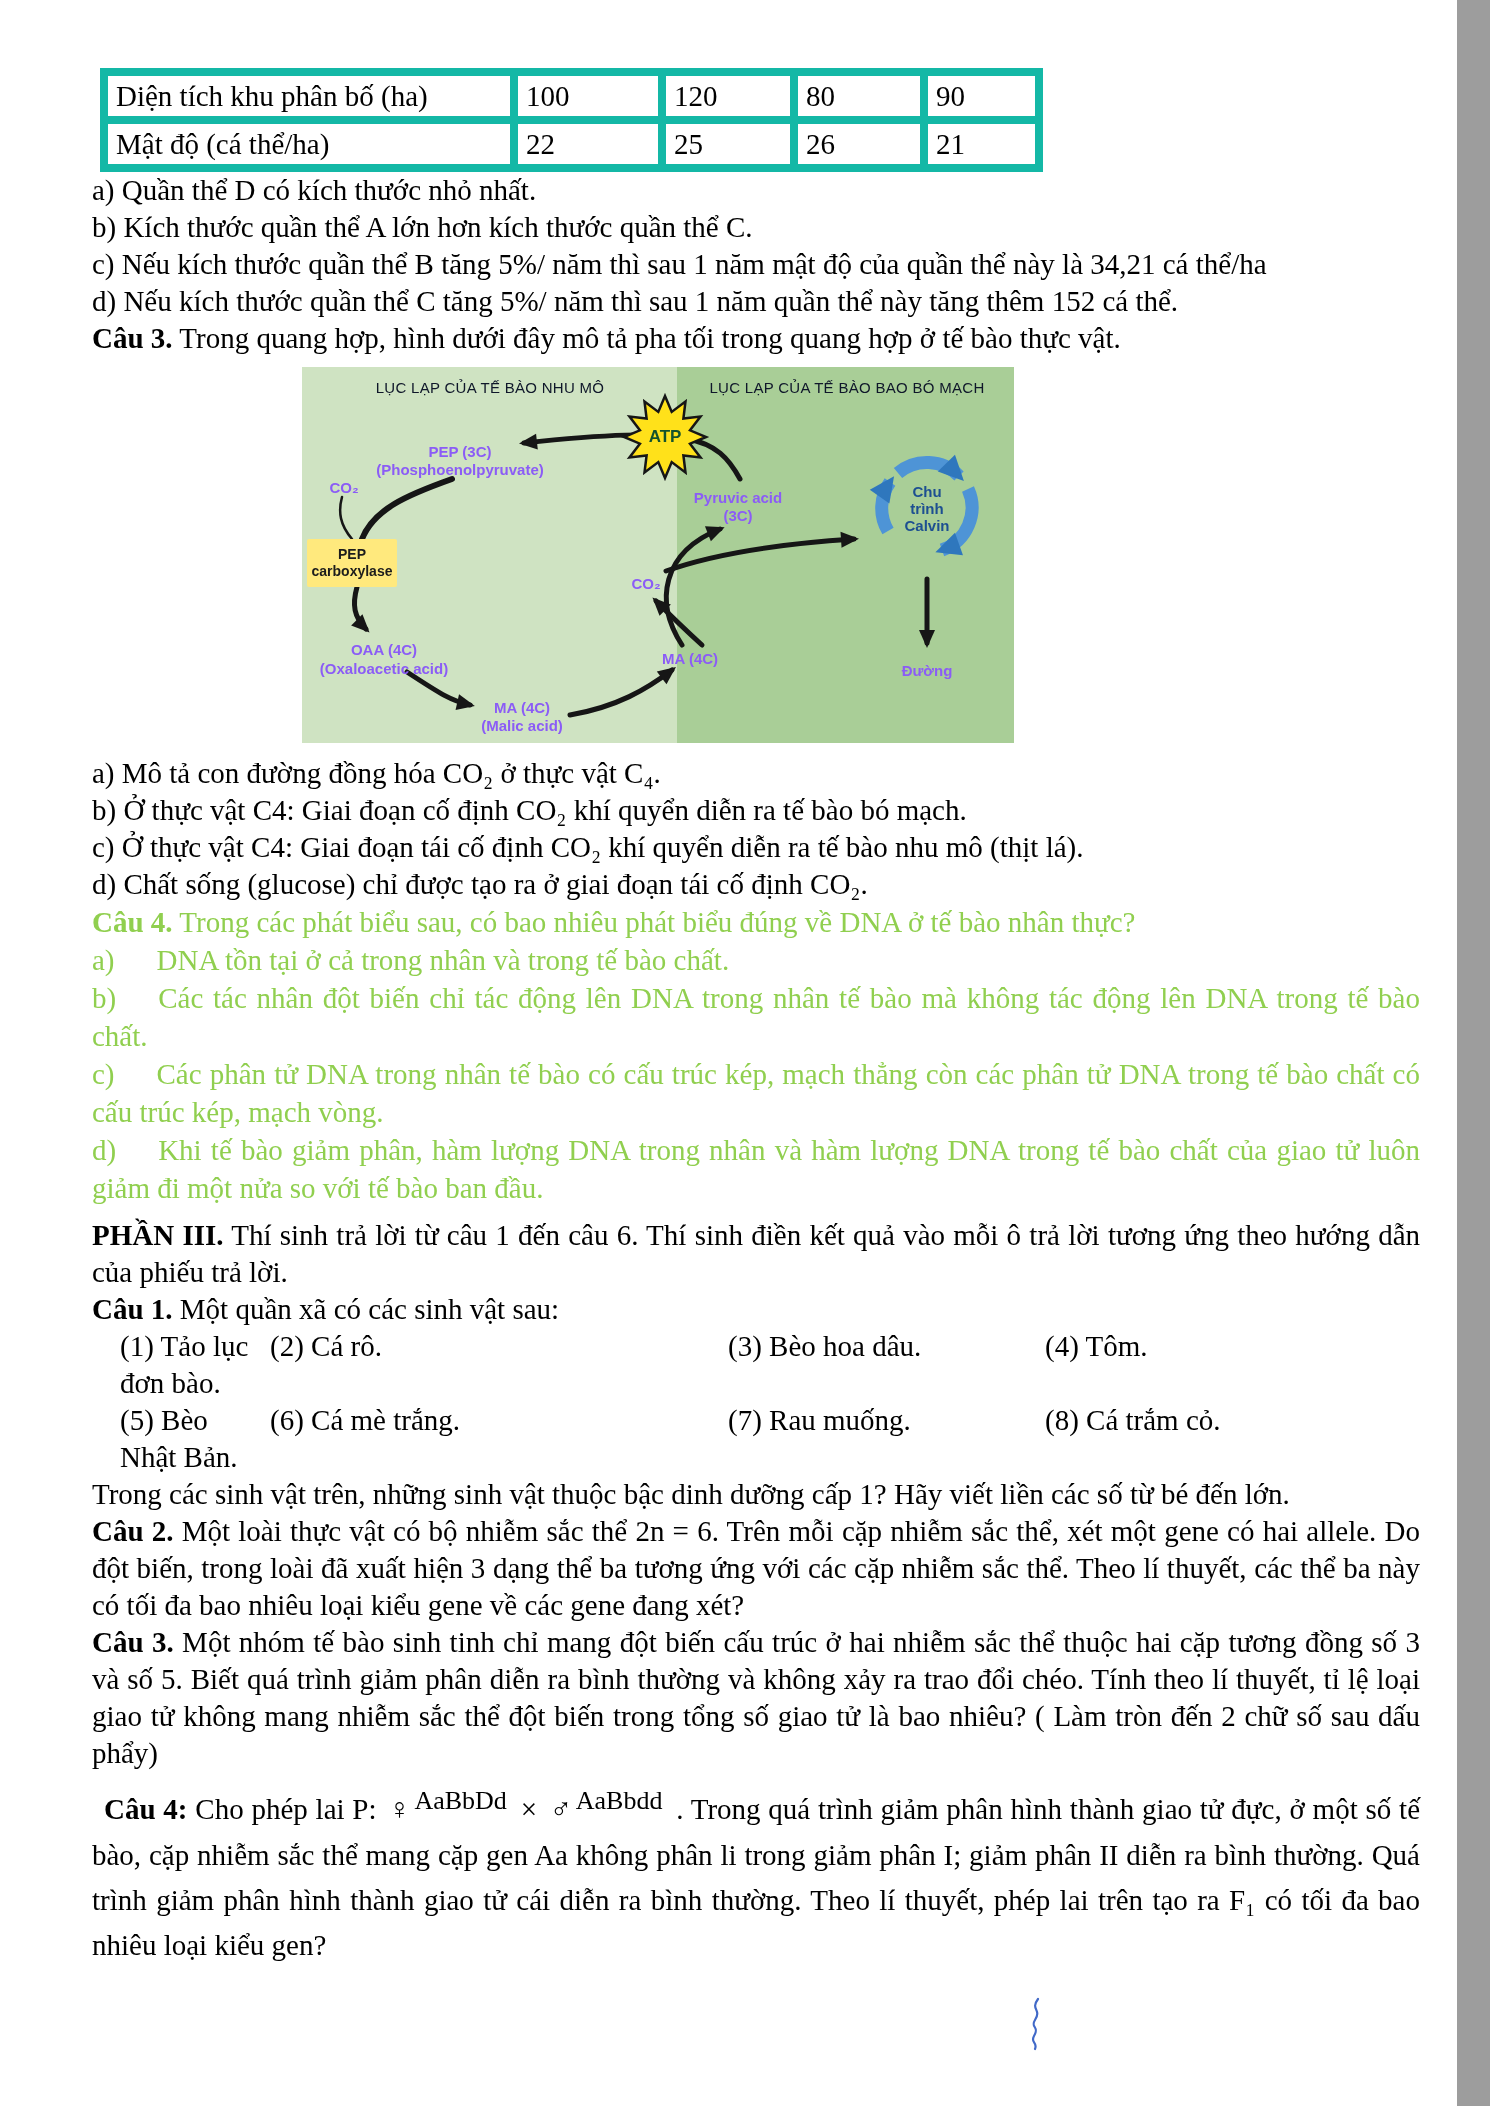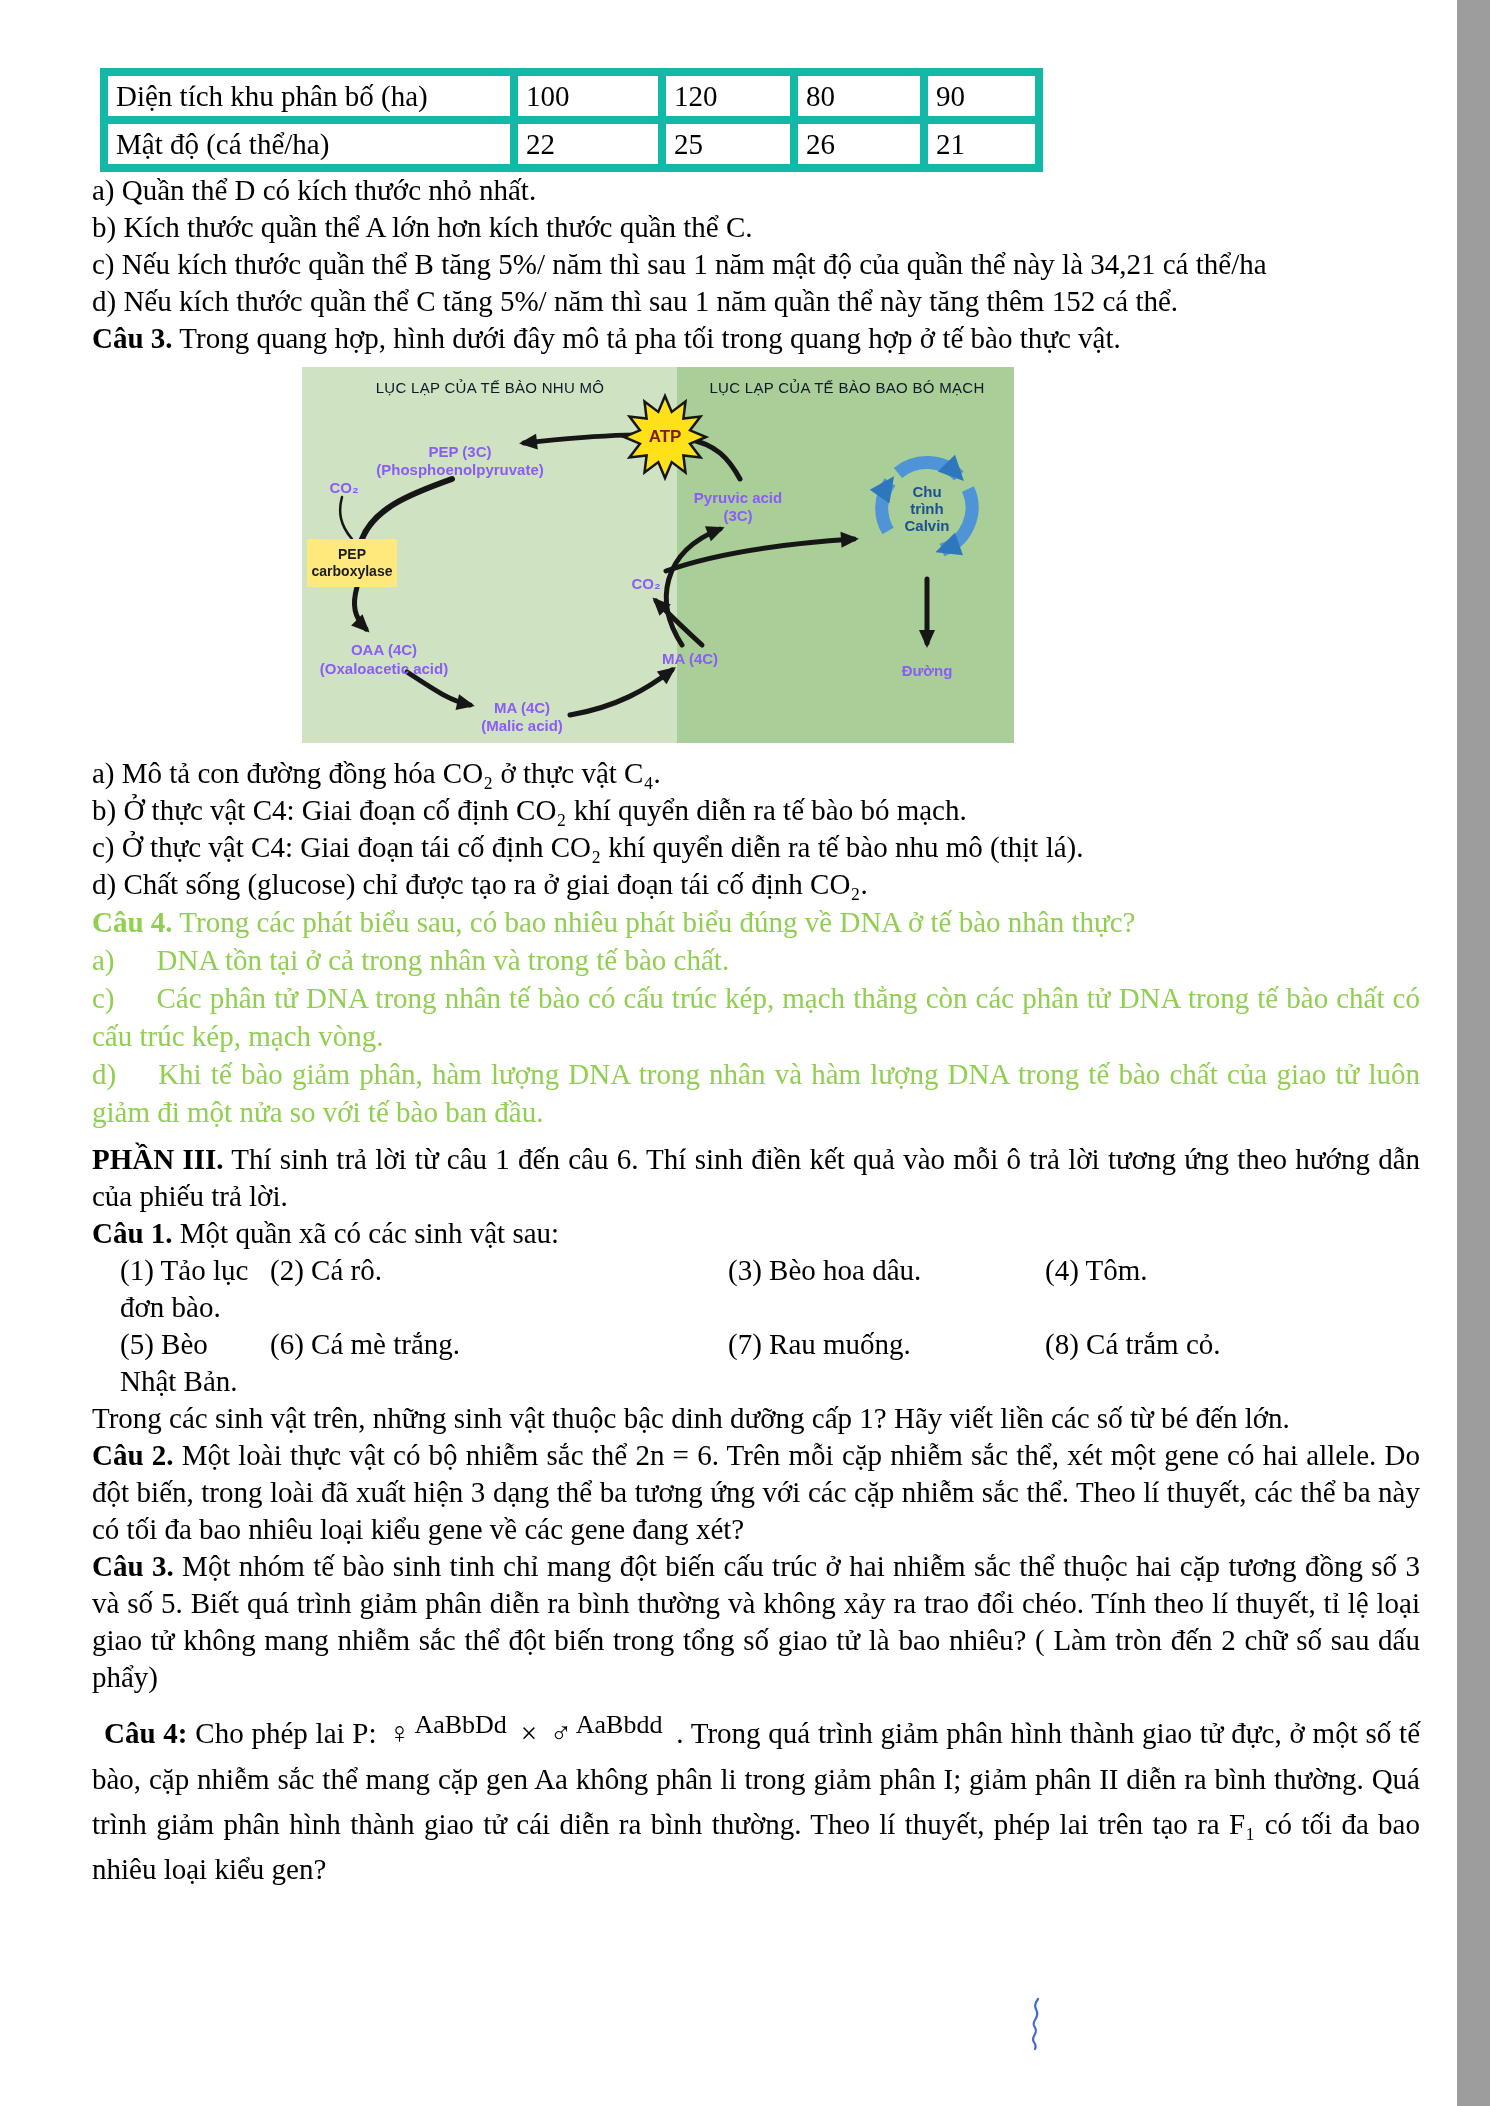--- a/index.html
+++ b/index.html
@@ -24,21 +24,21 @@
   .panel-right{position:absolute;left:375px;top:0;width:337px;height:376px;background:#a9ce97;}
   .dsvg{position:absolute;left:0;top:0;}
   .dlabel{position:absolute;transform:translate(-50%,-50%);font-size:15px;font-weight:600;
           color:#8b5cf6;white-space:nowrap;text-align:center;line-height:17px;}
   .dheader{position:absolute;transform:translate(-50%,-50%);font-size:15px;font-weight:normal;
            color:#0f172a;white-space:nowrap;letter-spacing:.3px;}
   .ybox{position:absolute;left:5px;top:172px;width:90px;height:48px;background:#ffe97d;
         display:flex;flex-direction:column;align-items:center;justify-content:center;
         font-size:14px;font-weight:600;color:#1c1c1c;line-height:17px;border-radius:2px;}
   .atp-text{position:absolute;left:363px;top:70px;transform:translate(-50%,-50%);
-            font-size:17px;font-weight:bold;color:#7f1d1d;}
+            font-size:17px;font-weight:bold;color:#14532d;}
   .calvin-text{position:absolute;left:625px;top:141px;transform:translate(-50%,-50%);
                font-size:15px;font-weight:600;color:#1d4f91;text-align:center;line-height:17px;}
 
   
   .green .para,.green .line{color:#90cf4f;line-height:38px;}
   .tab{display:inline-block;width:42px;}
 
   
   .org-grid{display:grid;grid-template-columns:150px 458px 317px auto;margin-left:28px;
             font-size:29px;line-height:37px;}
@@ -158,20 +158,21 @@
     </div>
 
     <p class="line">a) Mô tả con đường đồng hóa CO₂ ở thực vật C₄.</p>
     <p class="para">b) Ở thực vật C4: Giai đoạn cố định CO₂ khí quyển diễn ra tế bào bó mạch.</p>
     <p class="para">c) Ở thực vật C4: Giai đoạn tái cố định CO₂ khí quyển diễn ra tế bào nhu mô (thịt lá).</p>
     <p class="line">d) Chất sống (glucose) chỉ được tạo ra ở giai đoạn tái cố định CO₂.</p>
 
     <div class="green">
       <p class="para"><span class="bold">Câu 4.</span><span> Trong các phát biểu sau, có bao nhiêu phát biểu đúng về DNA ở tế bào nhân thực?</span></p>
       <p class="para"><span>a)</span><span class="tab"></span><span>DNA tồn tại ở cả trong nhân và trong tế bào chất.</span></p>
+      <p class="para"><span>b)</span><span class="tab"></span><span>Các tác nhân đột biến chỉ tác động lên DNA trong nhân tế bào mà không tác động lên DNA trong tế bào chất.</span></p>
       <p class="para"><span>c)</span><span class="tab"></span><span>Các phân tử DNA trong nhân tế bào có cấu trúc kép, mạch thẳng còn các phân tử DNA trong tế bào chất có cấu trúc kép, mạch vòng.</span></p>
       <p class="para"><span>d)</span><span class="tab"></span><span>Khi tế bào giảm phân, hàm lượng DNA trong nhân và hàm lượng DNA trong tế bào chất của giao tử luôn giảm đi một nửa so với tế bào ban đầu.</span></p>
     </div>
 
     <p class="para phan3"><span class="bold">PHẦN III.</span><span> Thí sinh trả lời từ câu 1 đến câu 6. Thí sinh điền kết quả vào mỗi ô trả lời tương ứng theo hướng dẫn của phiếu trả lời.</span></p>
 
     <p class="para"><span class="bold">Câu 1.</span><span> Một quần xã có các sinh vật sau:</span></p>
     <div class="org-grid">
       <span>(1) Tảo lục đơn bào.</span>
       <span>(2) Cá rô.</span>

